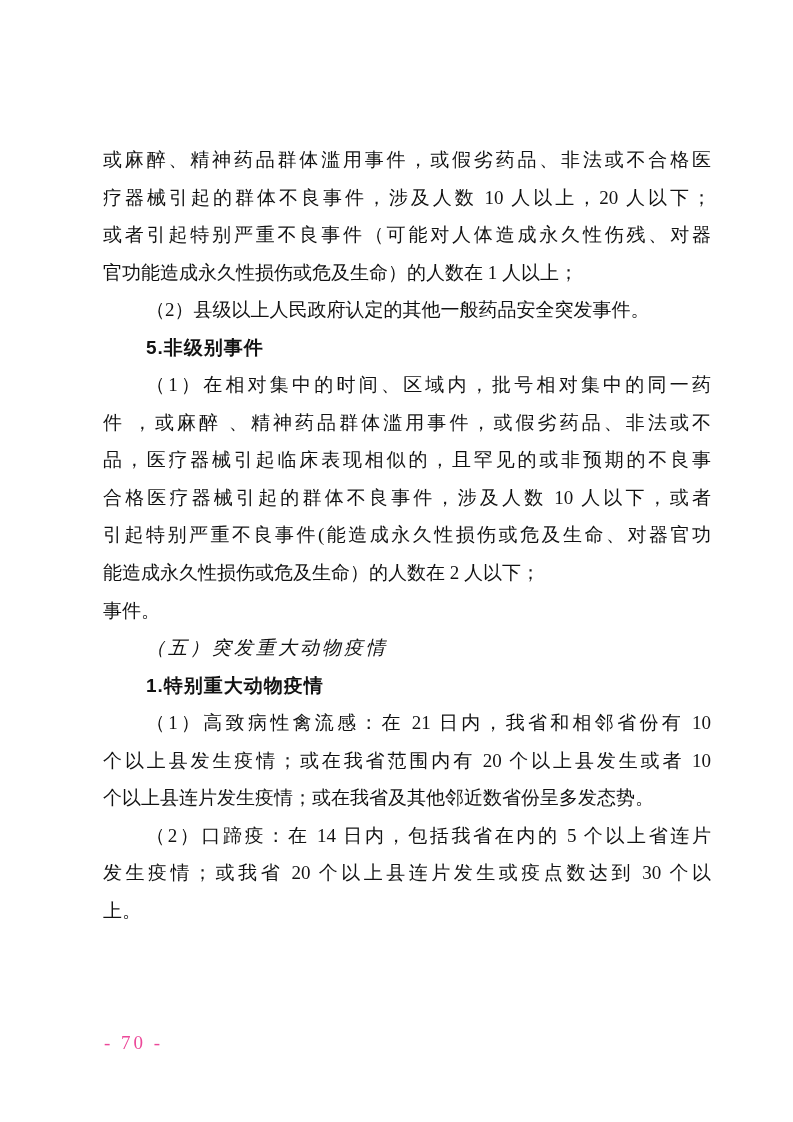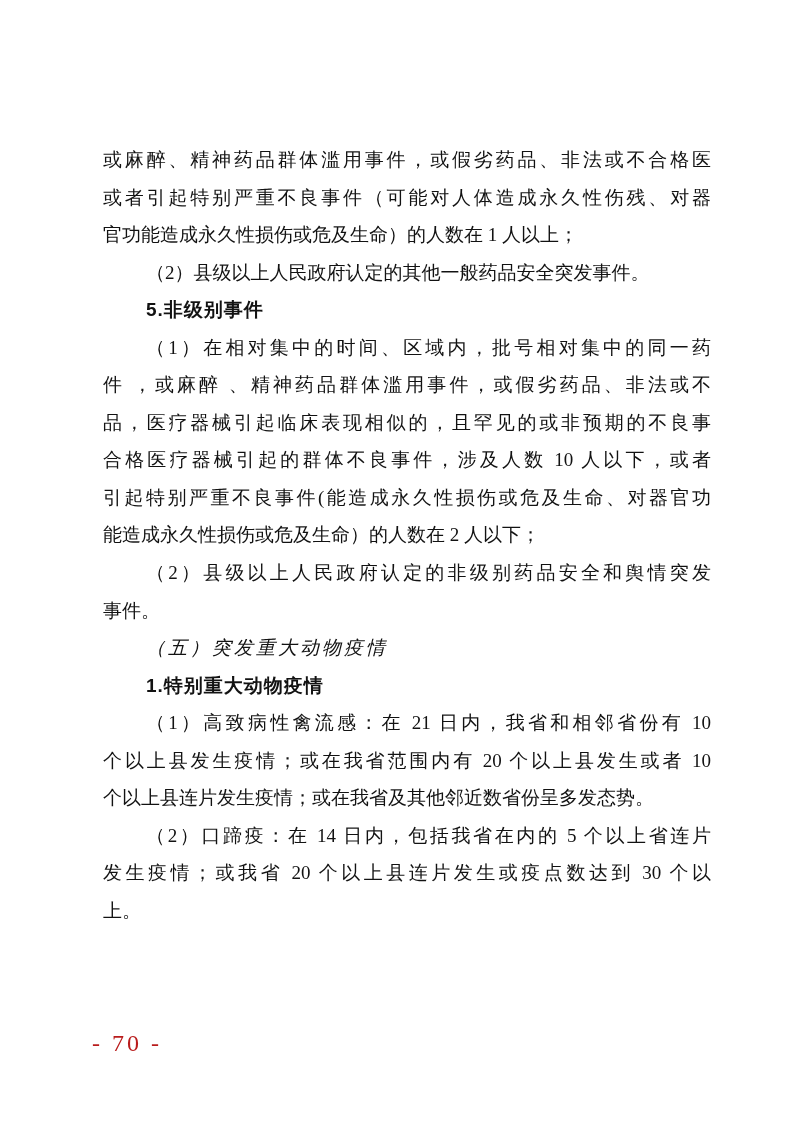--- a/index.html
+++ b/index.html
@@ -41,36 +41,37 @@
     font-weight: 700;
     letter-spacing: 1px;
   }
   
   .line.kai {
     font-style: italic;
     letter-spacing: 3px;
   }
   .footer {
     position: absolute;
-    left: 92px;
+    left: 104px;
     top: 1028px;
-    font-size: 24px;
+    font-size: 19px;
     line-height: 30px;
     letter-spacing: 3px;
-    color: #b91c1c;
+    color: #ec4899;
   }
 </style>
 </head>
 <body>
 
 <div class="page">
   <div class="content">
 
     <div class="para">
       <div class="line j">或麻醉、精神药品群体滥用事件，或假劣药品、非法或不合格医</div>
+      <div class="line j">疗器械引起的群体不良事件，涉及人数 10 人以上，20 人以下；</div>
       <div class="line j">或者引起特别严重不良事件（可能对人体造成永久性伤残、对器</div>
       <div class="line">官功能造成永久性损伤或危及生命）的人数在 1 人以上；</div>
     </div>
 
     <div class="para">
       <div class="line ind">（2）县级以上人民政府认定的其他一般药品安全突发事件。</div>
     </div>
 
     <div class="para">
       <div class="line ind hei">5.非级别事件</div>
@@ -79,21 +80,20 @@
     <div class="para">
       <div class="line ind j">（1）在相对集中的时间、区域内，批号相对集中的同一药</div>
       <div class="line j">件 ，或麻醉 、精神药品群体滥用事件，或假劣药品、非法或不</div>
       <div class="line j">品，医疗器械引起临床表现相似的，且罕见的或非预期的不良事</div>
       <div class="line j">合格医疗器械引起的群体不良事件，涉及人数 10 人以下，或者</div>
       <div class="line j">引起特别严重不良事件(能造成永久性损伤或危及生命、对器官功</div>
       <div class="line">能造成永久性损伤或危及生命）的人数在 2 人以下；</div>
     </div>
 
     <div class="para">
-      <div class="line ind j">（2）县级以上人民政府认定的非级别药品安全和舆情突发</div>
       <div class="line">事件。</div>
     </div>
 
     <div class="para">
       <div class="line ind kai">（五）突发重大动物疫情</div>
     </div>
 
     <div class="para">
       <div class="line ind hei">1.特别重大动物疫情</div>
     </div>

